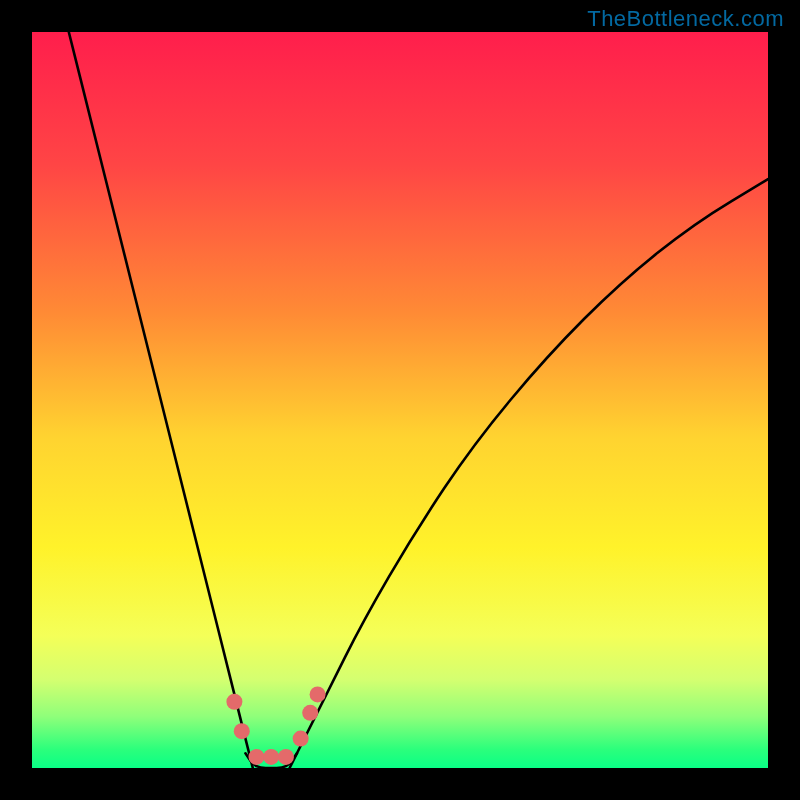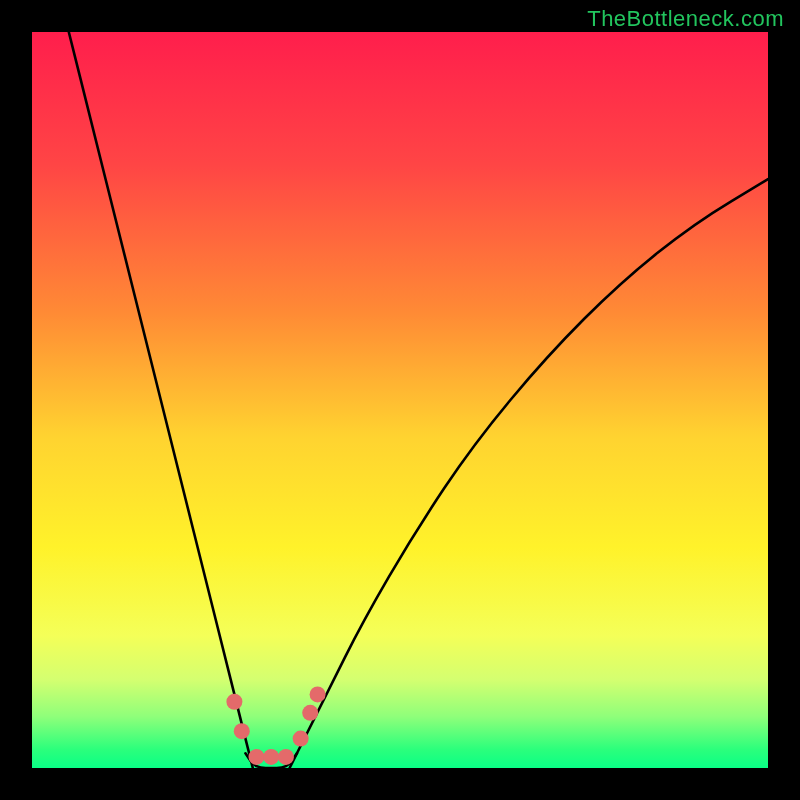--- a/index.html
+++ b/index.html
@@ -8,21 +8,21 @@
     width: 800px;
     height: 800px;
     background: #000;
     position: relative;
     font-family: Arial, Helvetica, sans-serif;
   }
   .watermark {
     position: absolute;
     top: 6px;
     right: 16px;
-    color: #22c55e;
+    color: #0369a1;
     font-size: 22px;
     font-weight: 400;
     letter-spacing: 0.5px;
     z-index: 10;
   }
   svg {
     display: block;
   }
 </style>
 </head>

